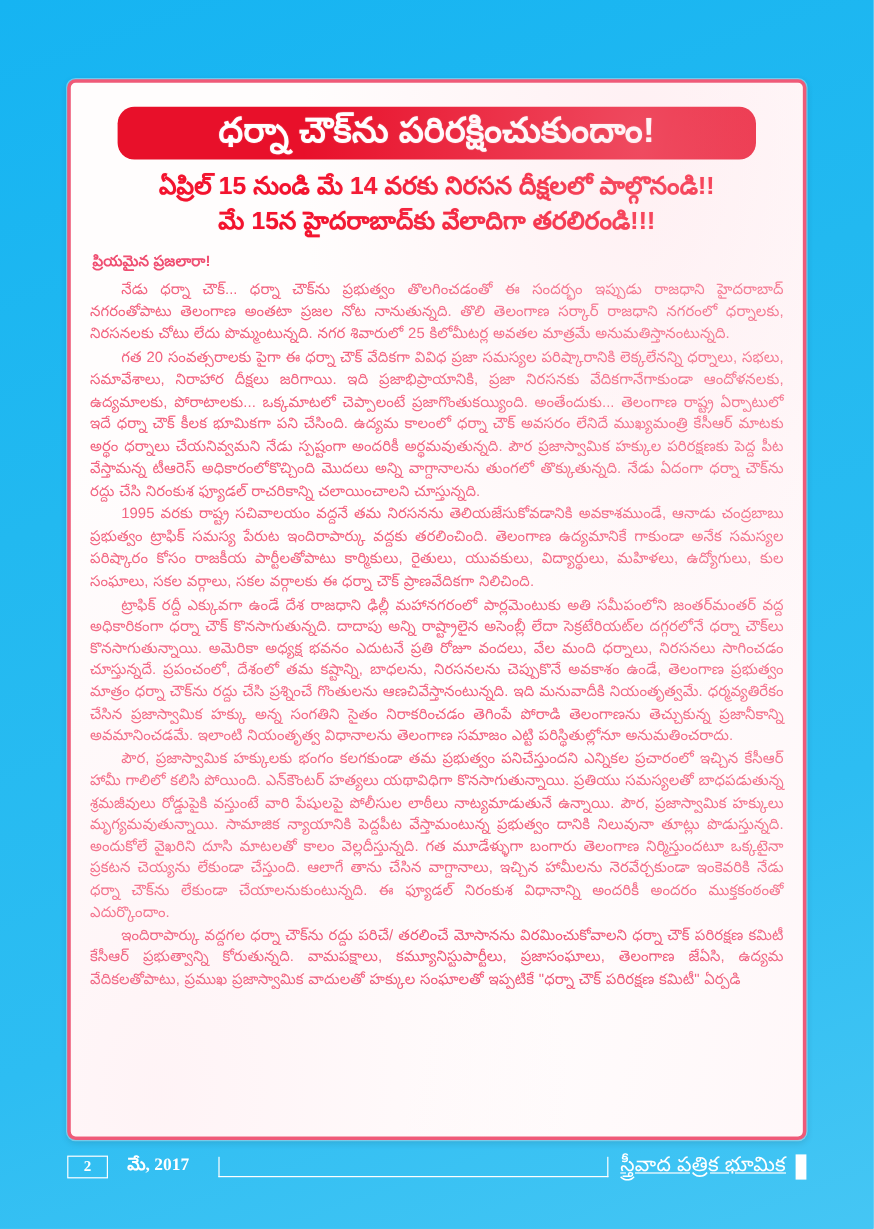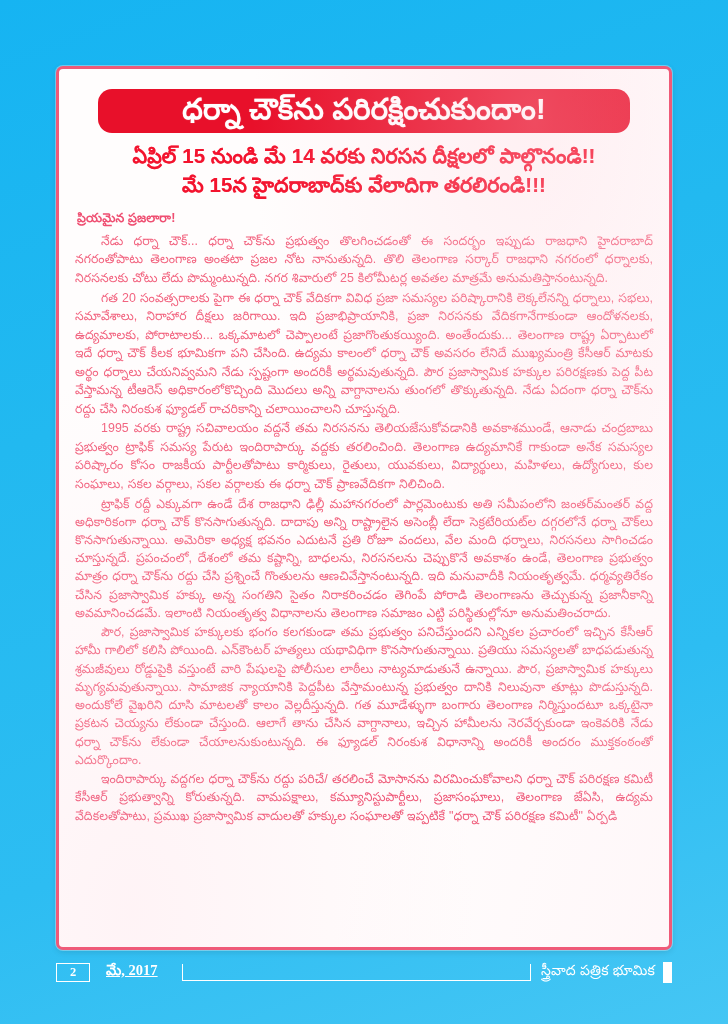--- a/index.html
+++ b/index.html
@@ -142,38 +142,38 @@
     line-height: 1;
   }
   .issue-date {
     color: #ffffff;
     font-family: "Liberation Serif", serif;
     font-size: 14.5px;
     font-weight: bold;
     margin-left: 16px;
     white-space: nowrap;
     flex: 0 0 auto;
-    text-decoration: underline;
   }
   .footer-rule {
     flex: 1 1 auto;
     height: 17px;
     margin: 0 10px 0 24px;
     border-left: 1.6px solid #ffffff;
     border-bottom: 1.4px solid #ffffff;
     border-right: 1.6px solid #ffffff;
     box-sizing: border-box;
   }
   .masthead-name {
     color: #ffffff;
-    font-size: 14px;
+    font-size: 17px;
     font-weight: normal;
     white-space: nowrap;
     flex: 0 0 auto;
     letter-spacing: 0.2px;
+    text-decoration: underline;
   }
   .masthead-tab {
     width: 9px;
     height: 21px;
     background: #ffffff;
     margin-left: 8px;
     flex: 0 0 auto;
   }
 </style>
 </head>

